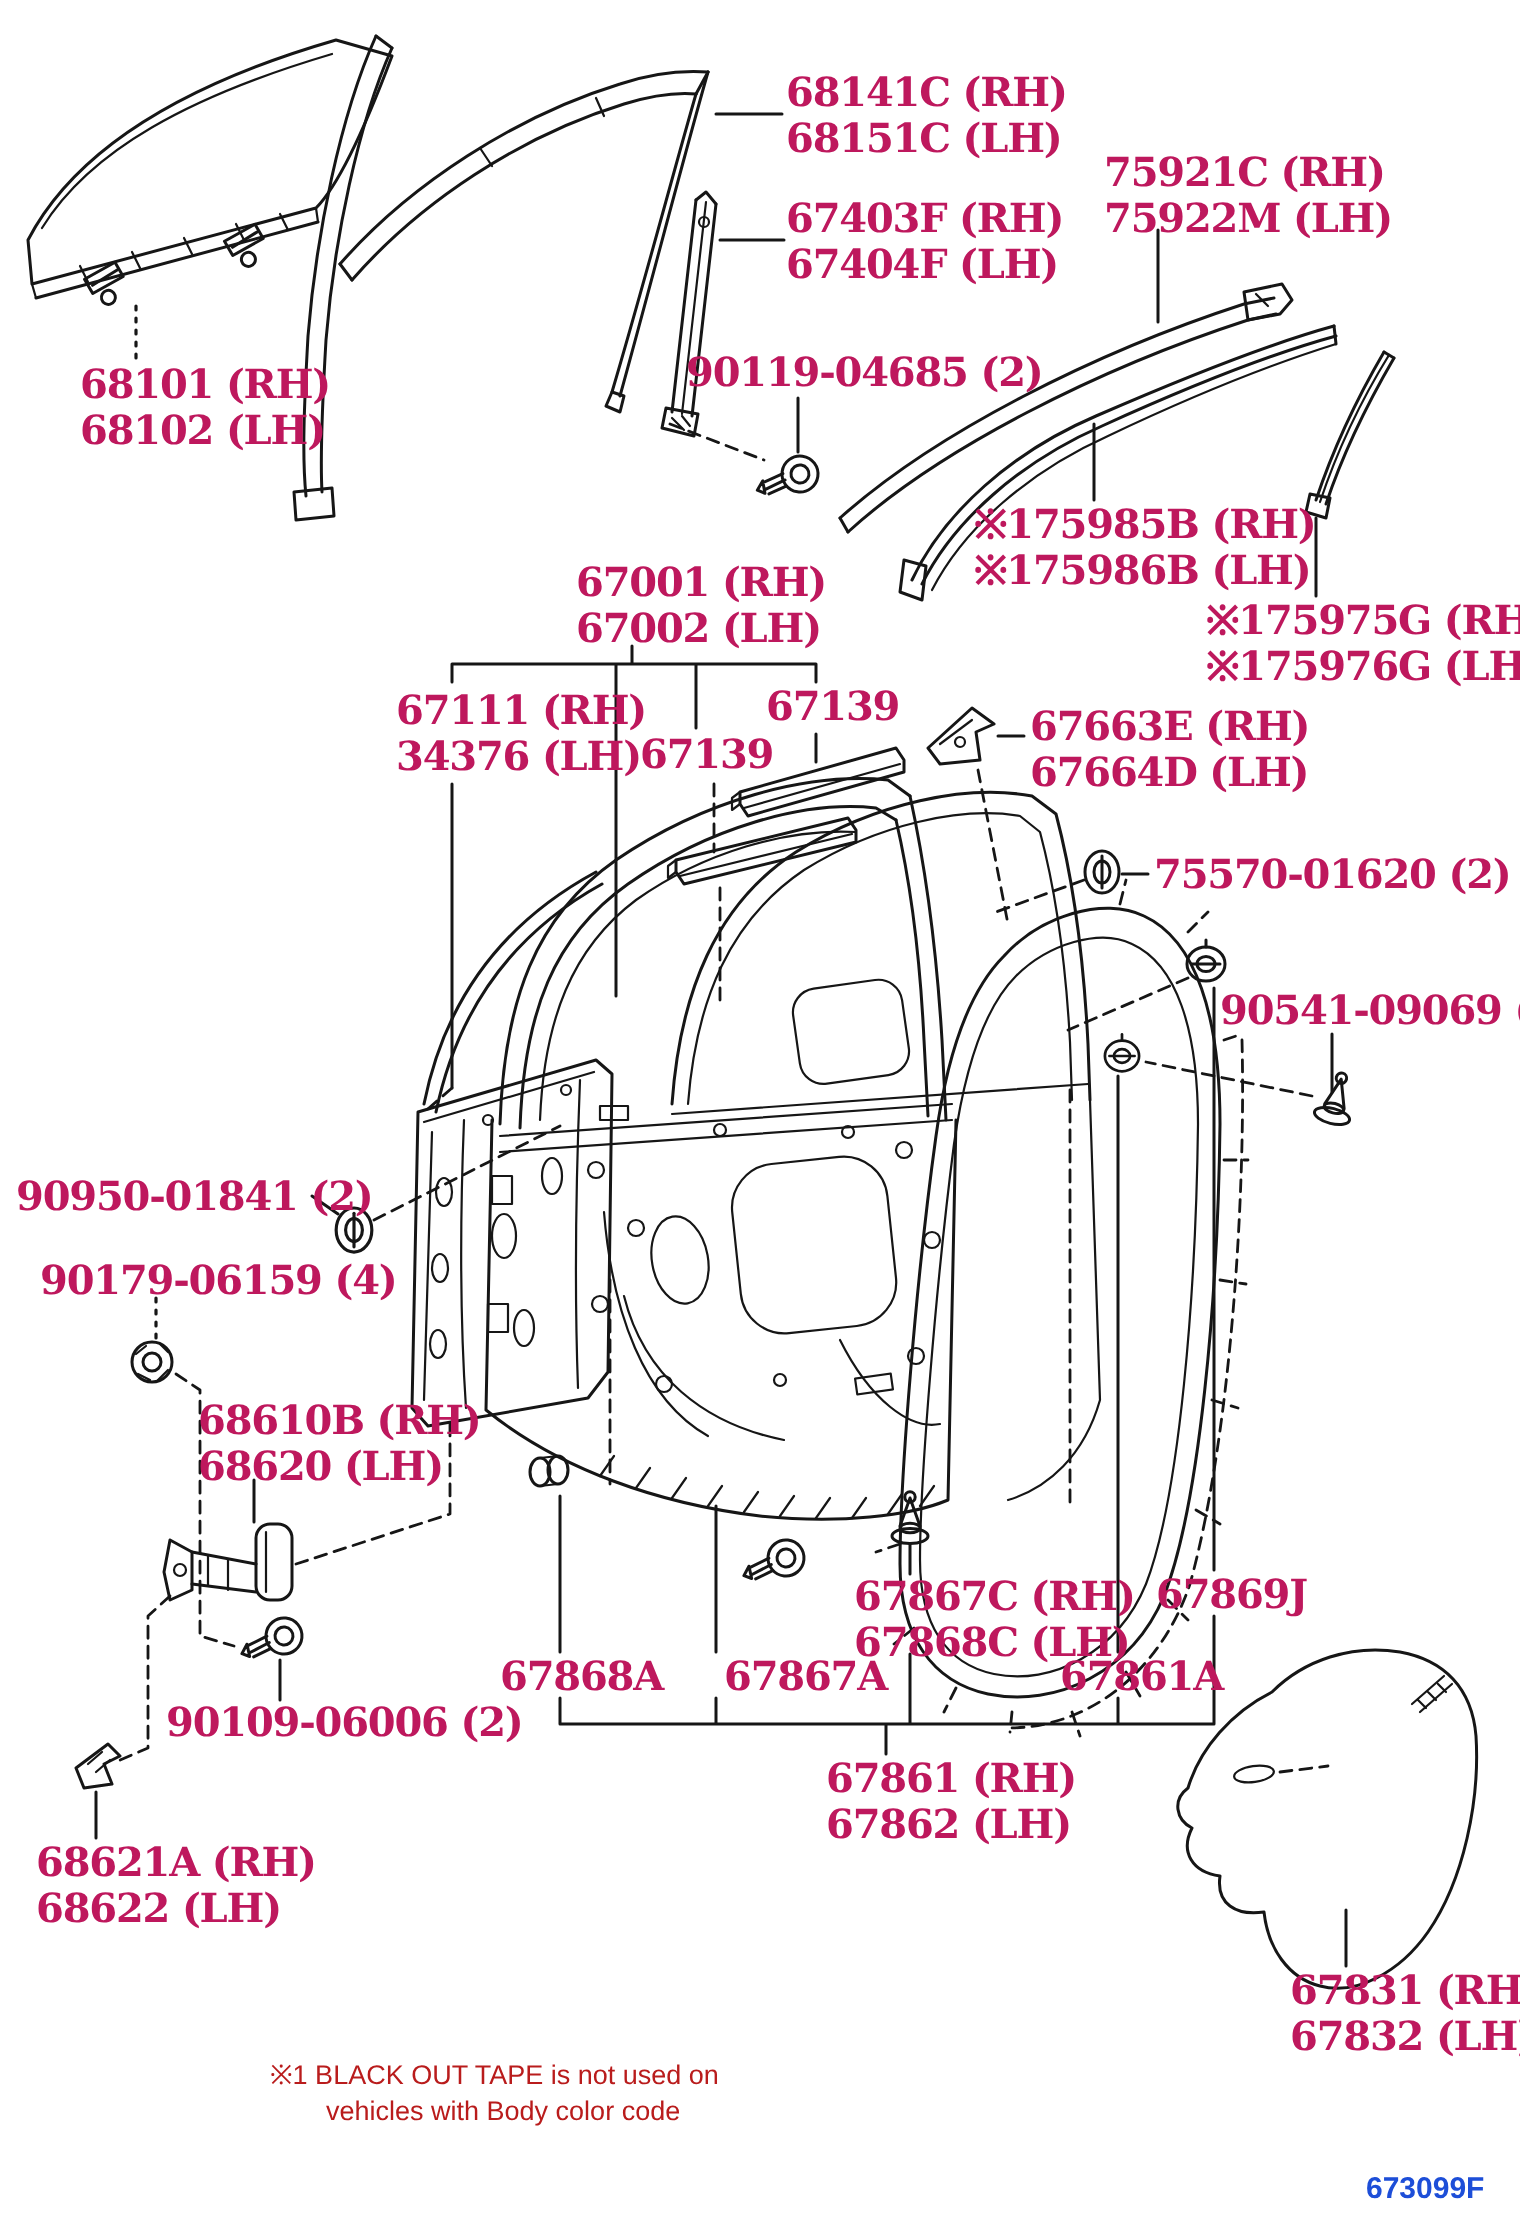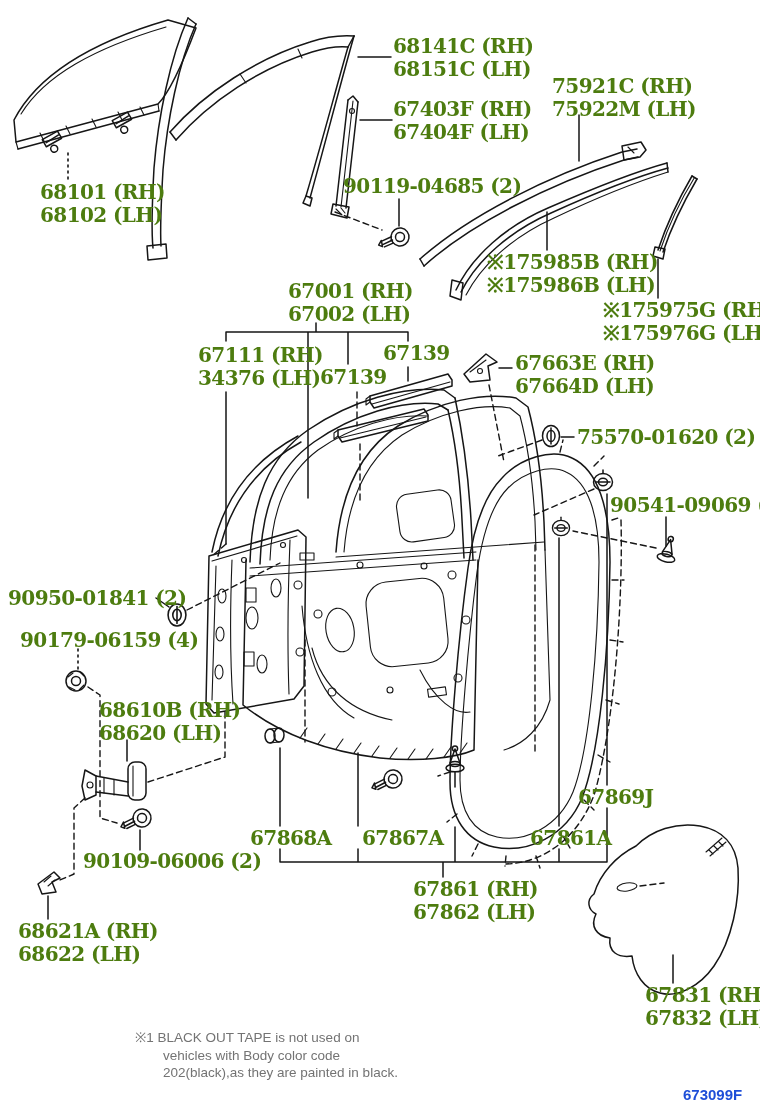--- a/index.html
+++ b/index.html
@@ -4,24 +4,24 @@
 <style>
   html,body{margin:0;padding:0;background:#fff;}
   .stage{position:relative;width:760px;height:1112px;background:#ffffff;overflow:hidden;
          font-family:"DejaVu Serif",serif;}
   svg.art{position:absolute;left:0;top:0;}
   svg.art *{fill:none;stroke:#161616;stroke-width:1.5;stroke-linecap:round;stroke-linejoin:round;}
   svg.art .thin{stroke-width:1.1;}
   svg.art .lead{stroke-width:1.7;}
   svg.art .dash{stroke-dasharray:6 4;stroke-width:1.4;}
   svg.art .dot{stroke-dasharray:2 4;stroke-width:1.6;}
-  .lbl{position:absolute;font-weight:700;font-size:20px;line-height:23px;color:#4d7c0f;
+  .lbl{position:absolute;font-weight:700;font-size:20px;line-height:23px;color:#be185d;
        white-space:nowrap;letter-spacing:-0.6px;}
   .footnote{position:absolute;font-family:"Liberation Sans",sans-serif;font-size:13.5px;
-            line-height:17.5px;color:#737373;letter-spacing:0;}
+            line-height:17.5px;color:#b91c1c;letter-spacing:0;}
   .footnote .indent{margin-left:28px;}
   .docnum{position:absolute;font-family:"Liberation Sans",sans-serif;font-weight:700;
           font-size:15px;color:#1d4ed8;}
 </style>
 </head>
 <body>
 
 <div class="stage">
 
 <svg class="art" width="760" height="1112" viewBox="0 0 760 1112">
@@ -350,20 +350,24 @@
 </div>
 
 <div class="lbl" style="left:250px;top:827px">
   <div>67868A</div>
 </div>
 
 <div class="lbl" style="left:362px;top:827px">
   <div>67867A</div>
 </div>
 
+<div class="lbl" style="left:427px;top:787px">
+  <div>67867C (RH)</div>
+  <div>67868C (LH)</div>
+</div>
 
 <div class="lbl" style="left:530px;top:827px">
   <div>67861A</div>
 </div>
 
 <div class="lbl" style="left:578px;top:786px">
   <div>67869J</div>
 </div>
 
 <div class="lbl" style="left:413px;top:878px">
@@ -372,18 +376,17 @@
 </div>
 
 <div class="lbl" style="left:645px;top:984px">
   <div>67831 (RH)</div>
   <div>67832 (LH)</div>
 </div>
 
 <div class="footnote" style="left:135px;top:1029px">
   <div>※1 BLACK OUT TAPE is not used on</div>
   <div class="indent">vehicles with Body color code</div>
-  <div class="indent">202(black),as they are painted in black.</div>
 </div>
 
 <div class="docnum" style="left:683px;top:1086px">673099F</div>
 
 </div>
 
 </body></html>

